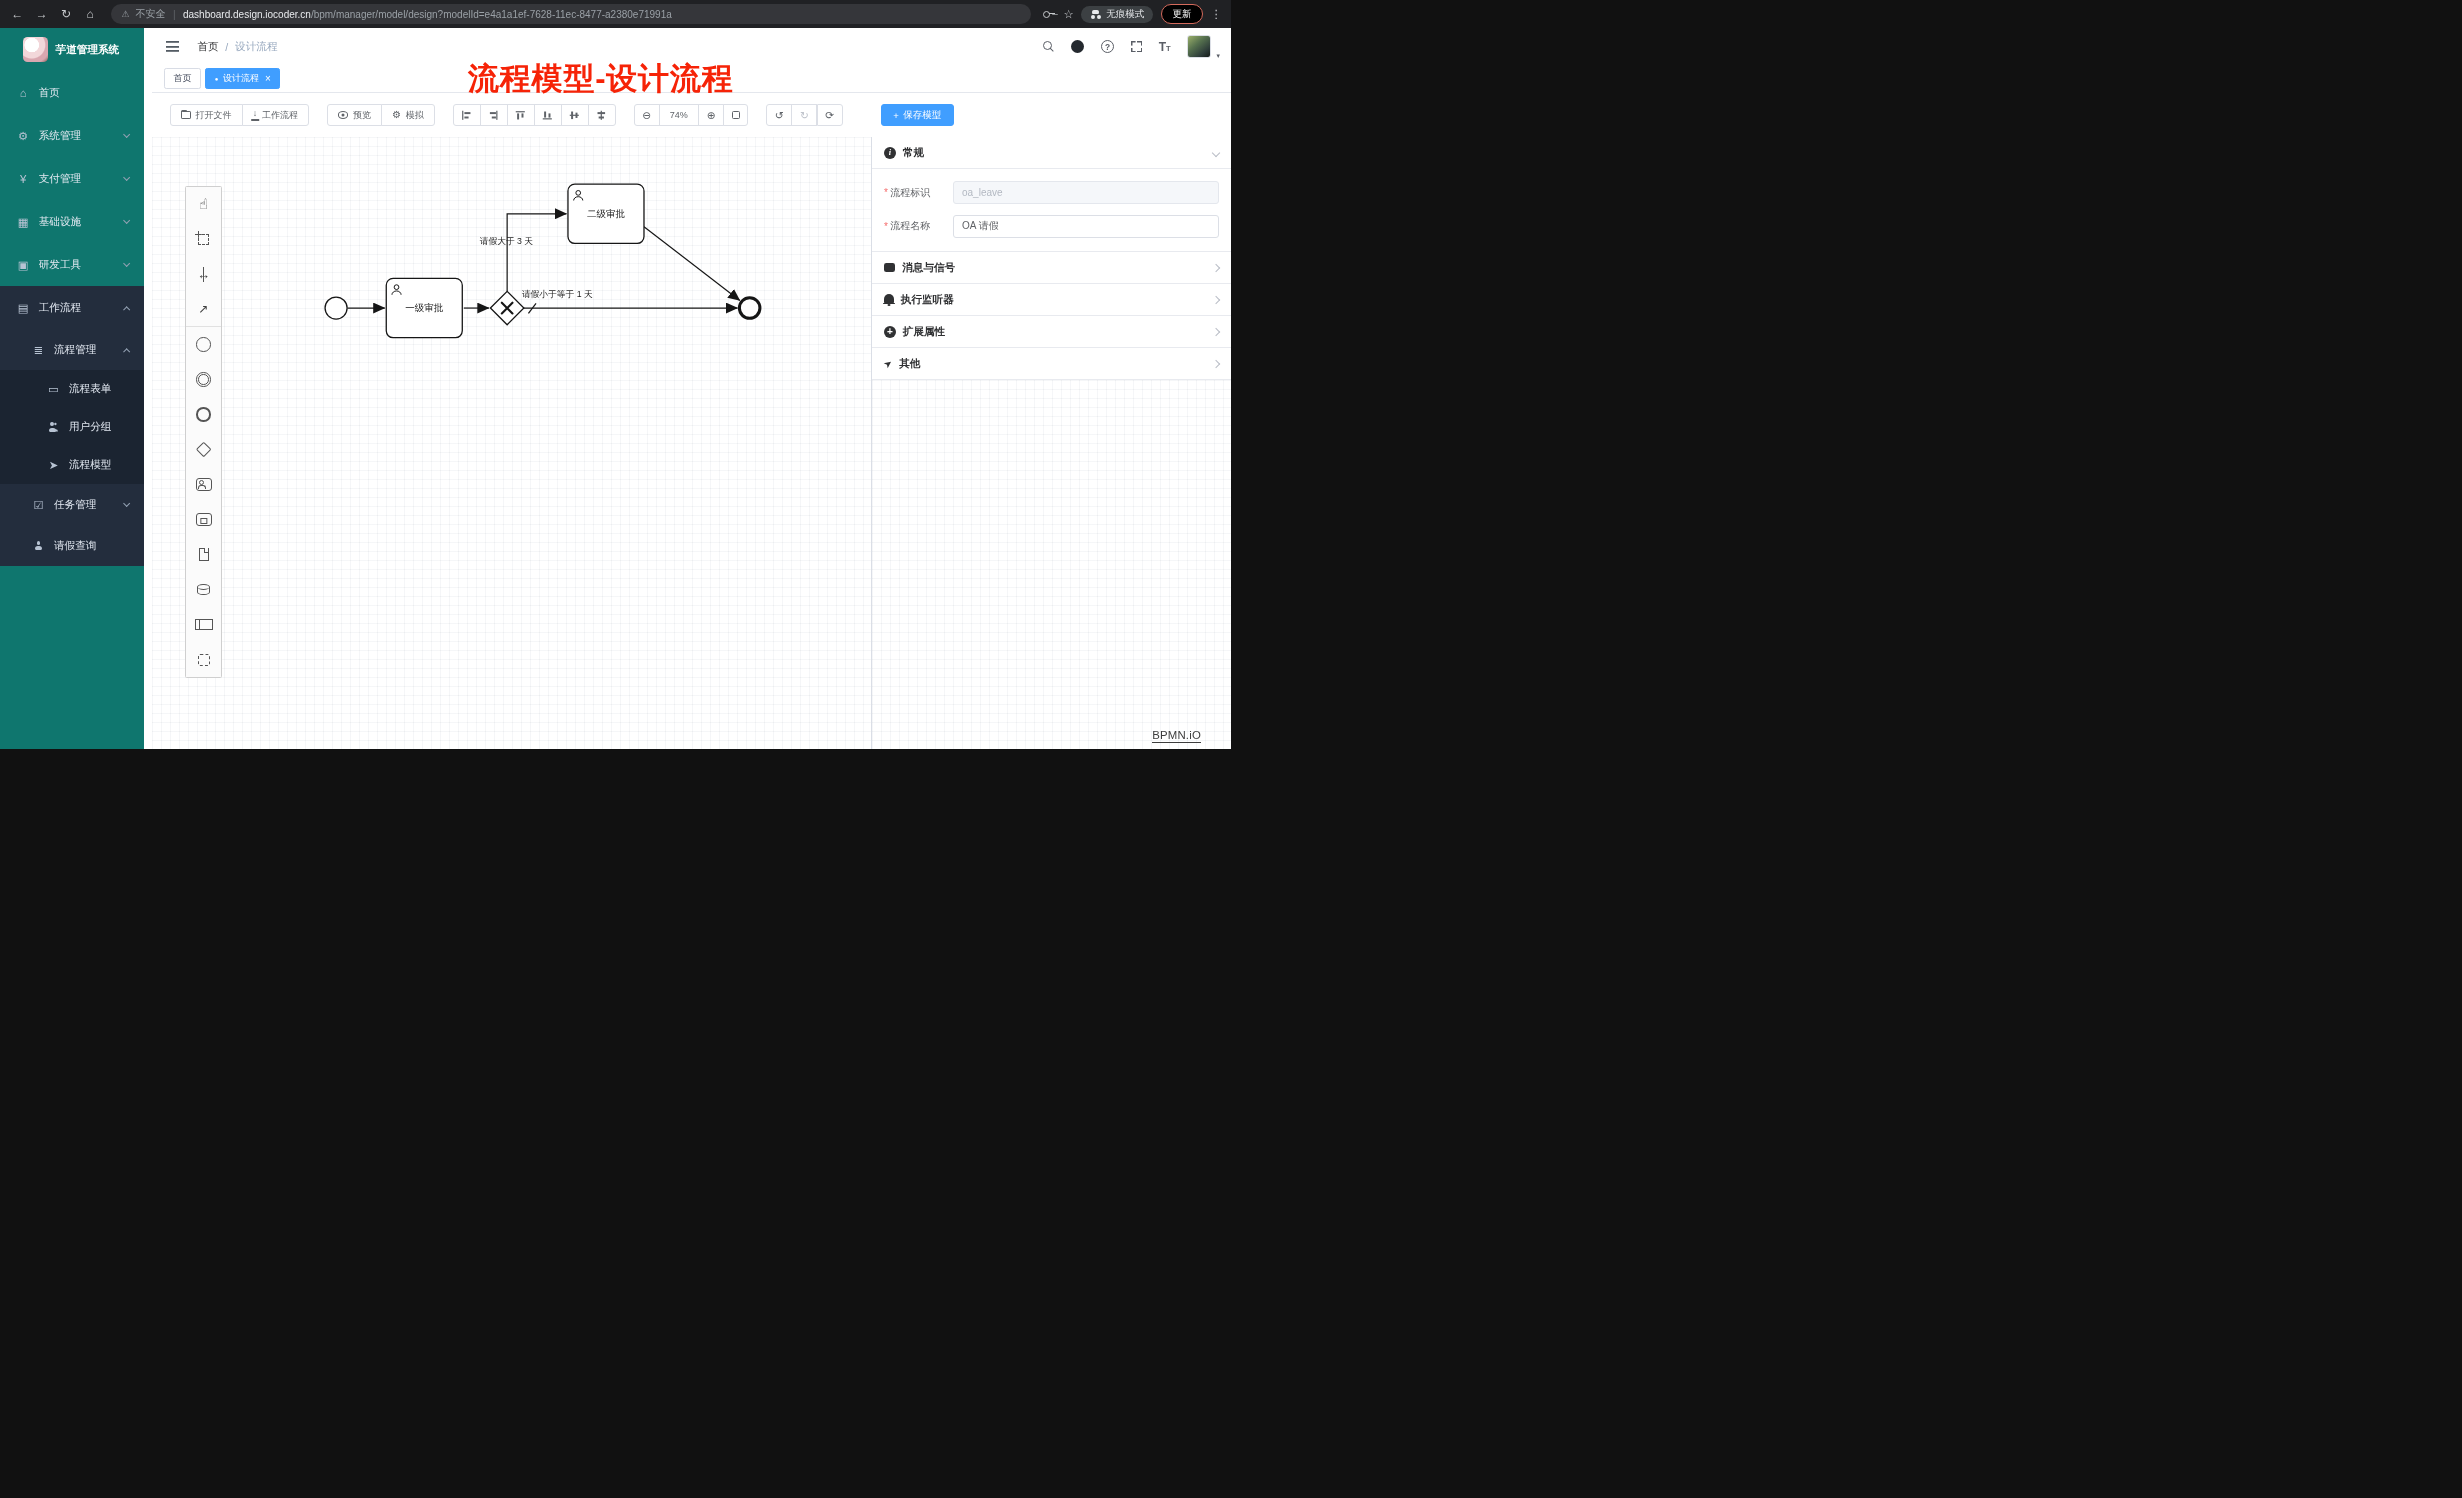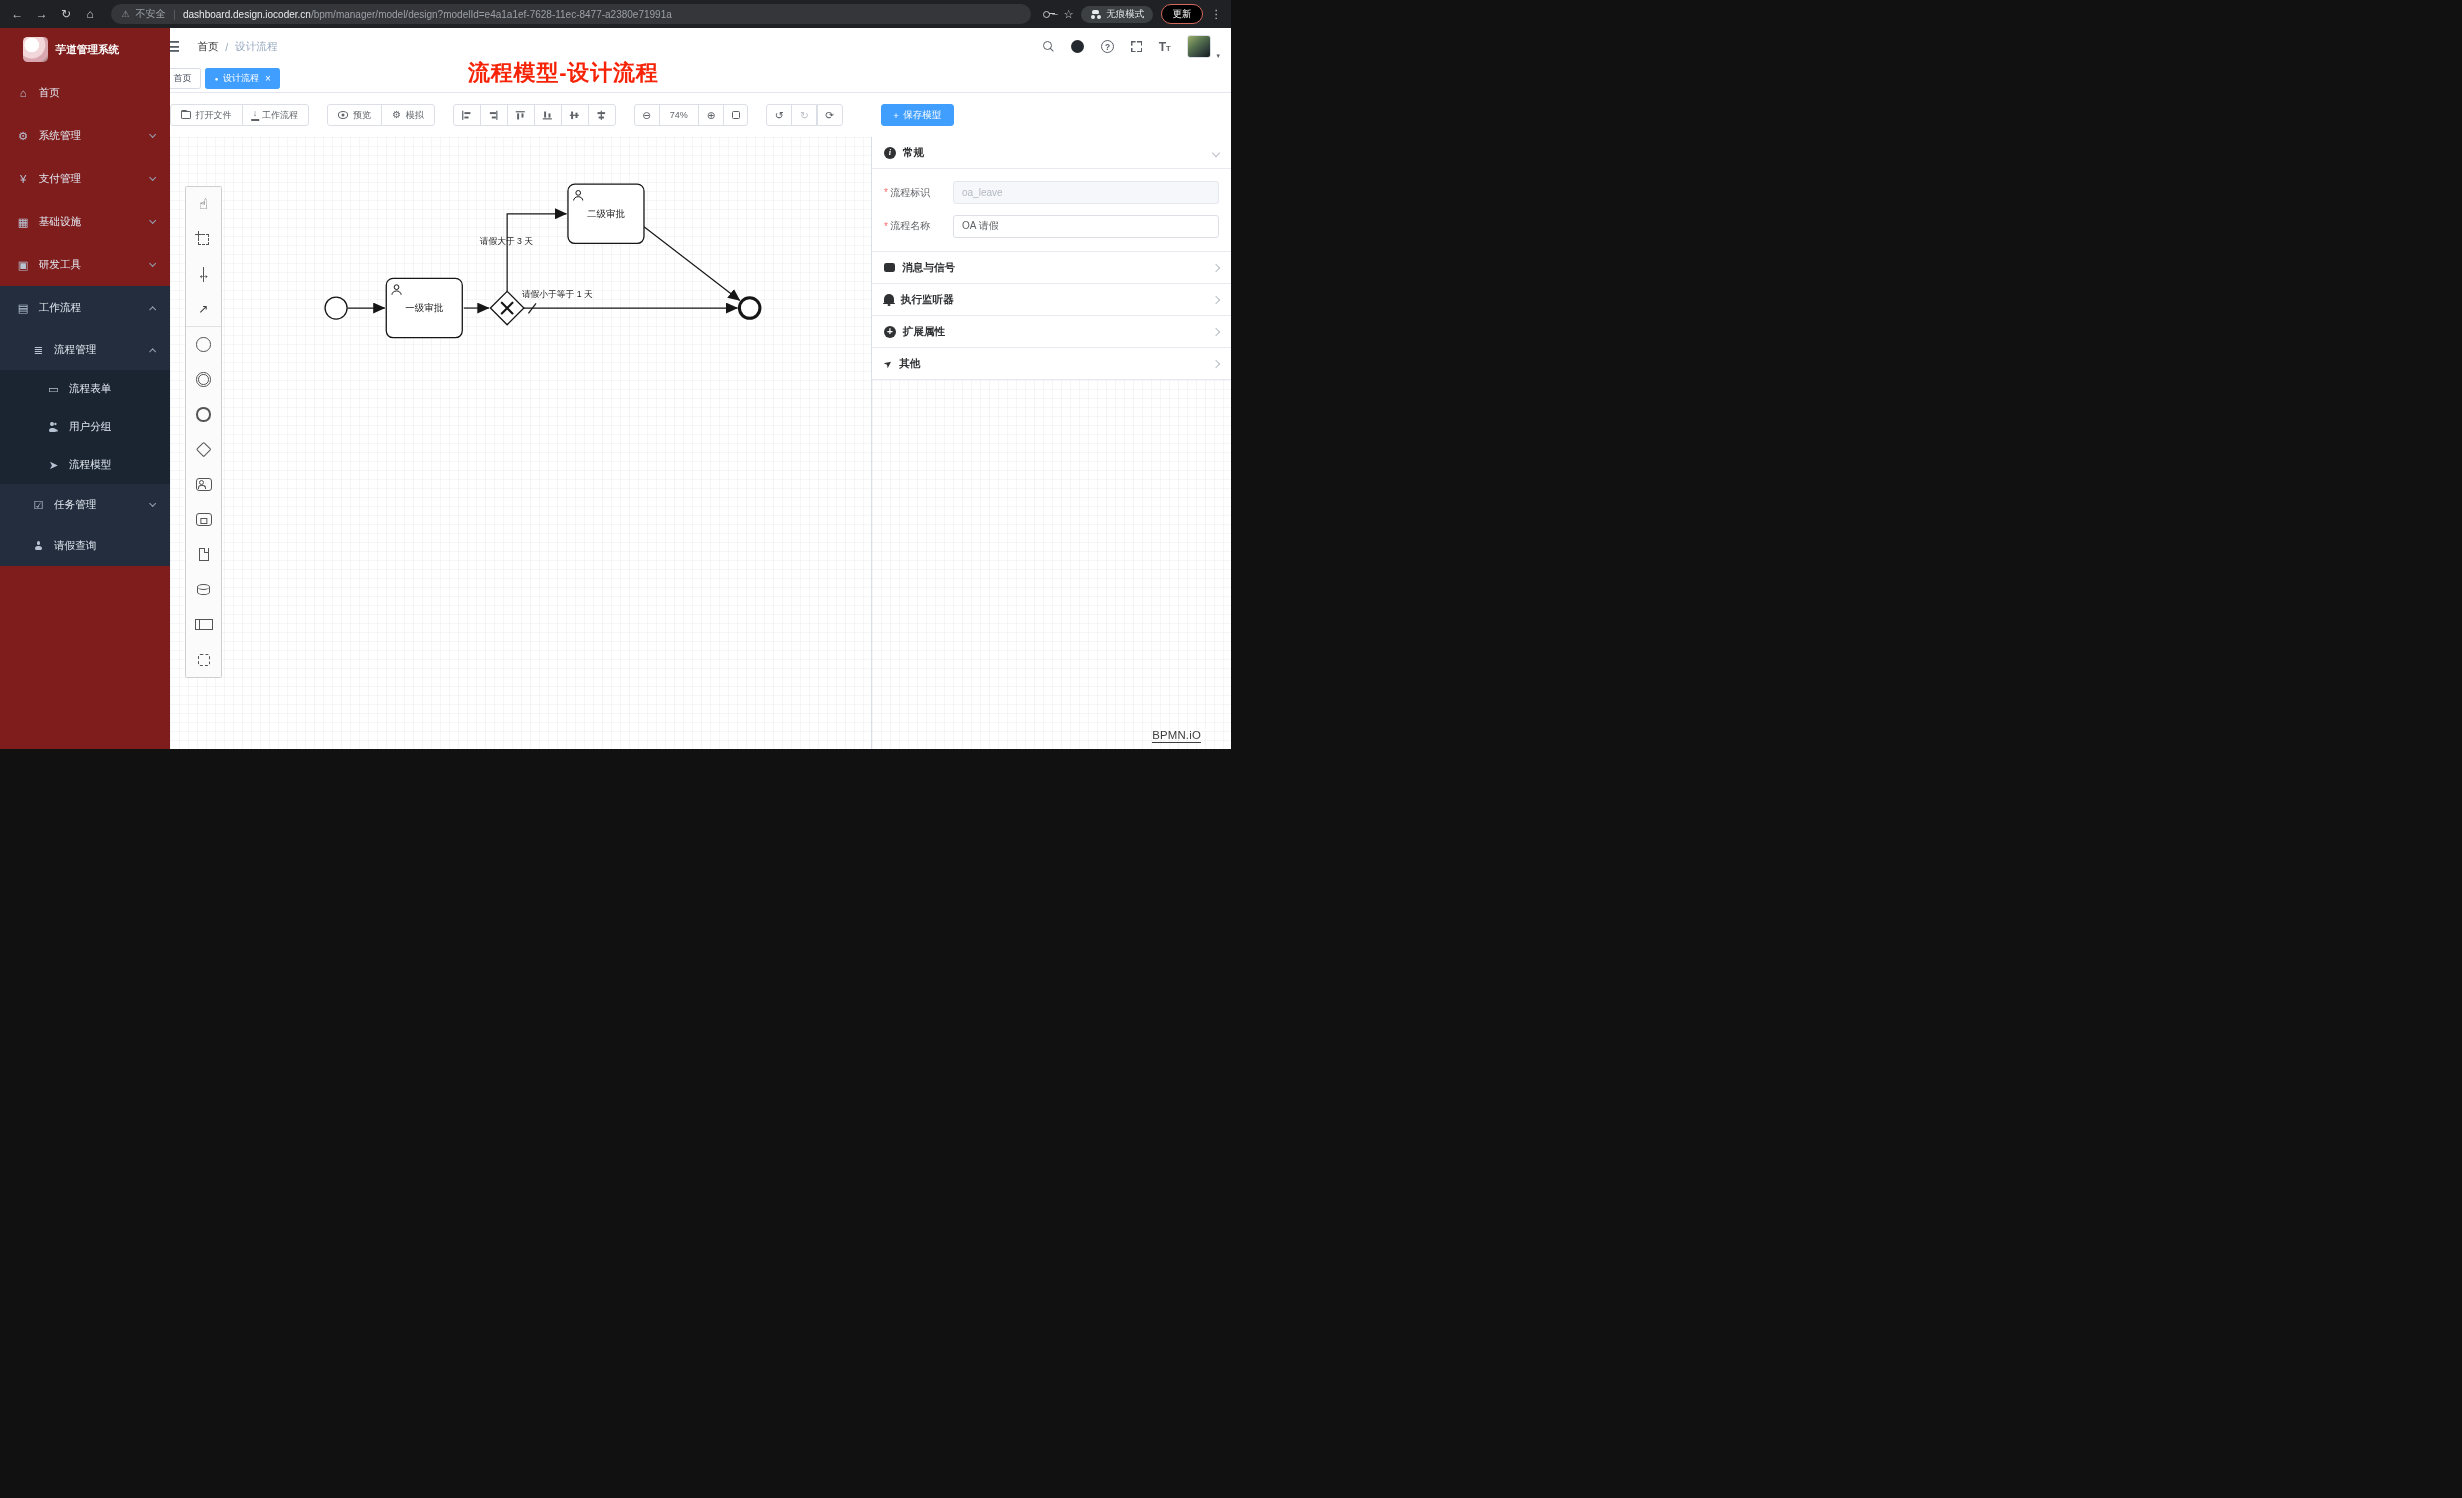--- a/index.html
+++ b/index.html
@@ -18,21 +18,21 @@
   .i-key::after{content:"";position:absolute;left:6px;top:2.4px;width:6px;height:1.2px;background:#c7cacd;box-shadow:3px 1.2px 0 -0.2px #c7cacd}
   .star{font-size:11.4px}
   .incog{height:17px;background:#3c4043;display:flex;align-items:center;gap:5.3px;padding:0 9px;border-radius:10.6px;color:#e8eaed;font-size:9.5px}
   .i-spy{position:relative;width:10.6px;height:9px;display:inline-block}
   .i-spy::before{content:"";position:absolute;top:0;left:1.5px;right:1.5px;height:3.4px;background:#e8eaed;border-radius:1.9px 1.9px 0.8px 0.8px;box-shadow:0 1.1px 0 -0.2px #e8eaed}
   .i-spy::after{content:"";position:absolute;bottom:0;left:0.4px;width:3.8px;height:3.8px;border-radius:50%;background:#e8eaed;box-shadow:6px 0 0 #e8eaed}
   .update{height:20px;padding:0 10.6px;background:#000000;border:0.8px solid #d46a5c;color:#fff;border-radius:10.6px;display:flex;align-items:center;font-size:9.5px;cursor:pointer}
   .dots{font-size:11.4px;letter-spacing:0;cursor:pointer}
 
   
-  .sidebar{position:absolute;left:0;top:28px;bottom:0;width:170px;background:#7f1d1d;color:#dfe4ec;z-index:4}
+  .sidebar{position:absolute;left:0;top:28px;bottom:0;width:144px;background:#0f766e;color:#dfe4ec;z-index:4}
   .logo-row{height:43px;display:flex;align-items:center;gap:7.6px;padding-left:23px}
   .logo-img{width:25px;height:25px;border-radius:4.6px;background:radial-gradient(circle at 35% 32%,#ffffff 0 30%,#f2d7da 32% 55%,#d9a7b0 60% 78%,#7d5a52 100%)}
   .app-title{font-size:10.6px;font-weight:700;color:#fff}
   .mi{position:relative;display:flex;align-items:center;gap:9px;padding-left:16.7px;height:43px;font-size:10.6px;color:#e3e9f2;cursor:pointer}
   .mi .ic{width:13px;display:flex;justify-content:center;align-items:center;font-size:11.4px;color:#b7c3d3}
   .chev{position:absolute;right:15px;width:5.3px;height:5.3px;border-right:1.1px solid #93a1b3;border-bottom:1.1px solid #93a1b3;transform:rotate(45deg);top:50%;margin-top:-3.8px}
   .chev.up{transform:rotate(-135deg);margin-top:-0.8px}
   .grp{background:#232d3d}
   .mi.sub{height:41px;padding-left:32px}
   .mi.leaf{height:38px;padding-left:47px;background:#1b2431}
@@ -61,21 +61,21 @@
   .avatar{width:23.6px;height:23.6px;border-radius:3px;background:linear-gradient(140deg,#9bb06a 0%,#55704e 40%,#2e3d3a 75%,#141a18 100%);position:relative;cursor:pointer;border:0.8px solid #dcdfe6}
   .avatar .caret{position:absolute;right:-10px;bottom:-2.3px;font-size:6.8px;color:#5a5e66}
 
   
   .tabsbar{height:28px;display:flex;align-items:center;gap:4.6px;padding-left:12px;border-bottom:0.8px solid #e4e7ed}
   .tab{height:20.5px;display:flex;align-items:center;gap:4.6px;padding:0 8.4px;border:0.8px solid #d8dce5;border-radius:2.3px;font-size:9px;color:#495060;background:#fff;cursor:pointer}
   .tab.active{background:#409eff;border-color:#409eff;color:#fff}
   .tab .dot{font-size:6px;line-height:1}
   .tab .x{font-size:10px;margin-left:1.5px;line-height:1}
 
-  .annotation{position:absolute;left:316px;top:30px;font-size:22px;font-weight:700;color:#f62307;z-index:6;letter-spacing:0.8px}
+  .annotation{position:absolute;left:316px;top:30px;font-size:31px;font-weight:700;color:#f62307;z-index:6;letter-spacing:0.8px}
 
   
   .workarea{position:absolute;top:65px;left:0;right:0;bottom:0}
   .toolbar{height:44px;display:flex;align-items:center;padding:0 12px 0 18px;gap:18px;background:#fff;position:relative;z-index:3}
   .bg{display:flex}
   .tbtn{height:22px;padding:0 10px;display:flex;align-items:center;gap:4.6px;border:0.8px solid #dcdfe6;background:#fff;color:#5f6368;font-size:9px;margin-left:-0.8px;cursor:pointer;font-family:inherit}
   .bg .tbtn:first-child{margin-left:0;border-radius:3px 0 0 3px}
   .bg .tbtn:last-child{border-radius:0 3px 3px 0}
   .tbtn.icon-only{padding:0 7.6px}
   .tbtn.primary{background:#409eff;border-color:#409eff;color:#fff;border-radius:3px;margin-left:20px;padding:0 11.4px;font-size:9.5px}

